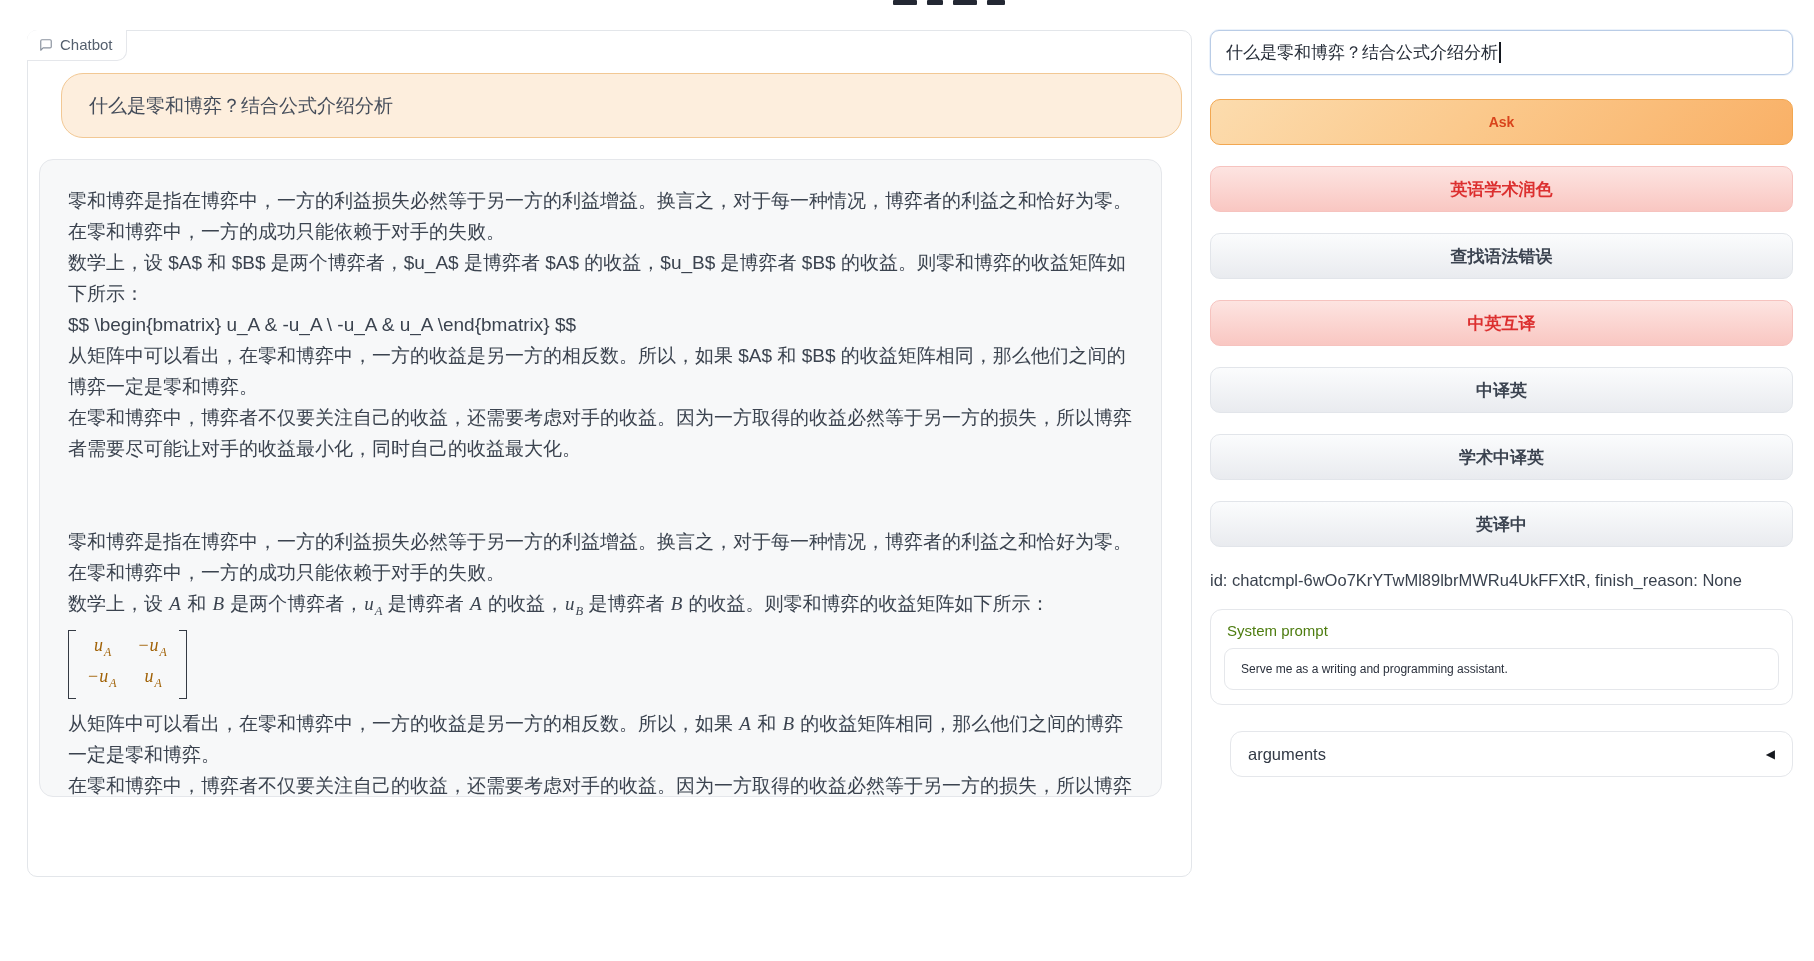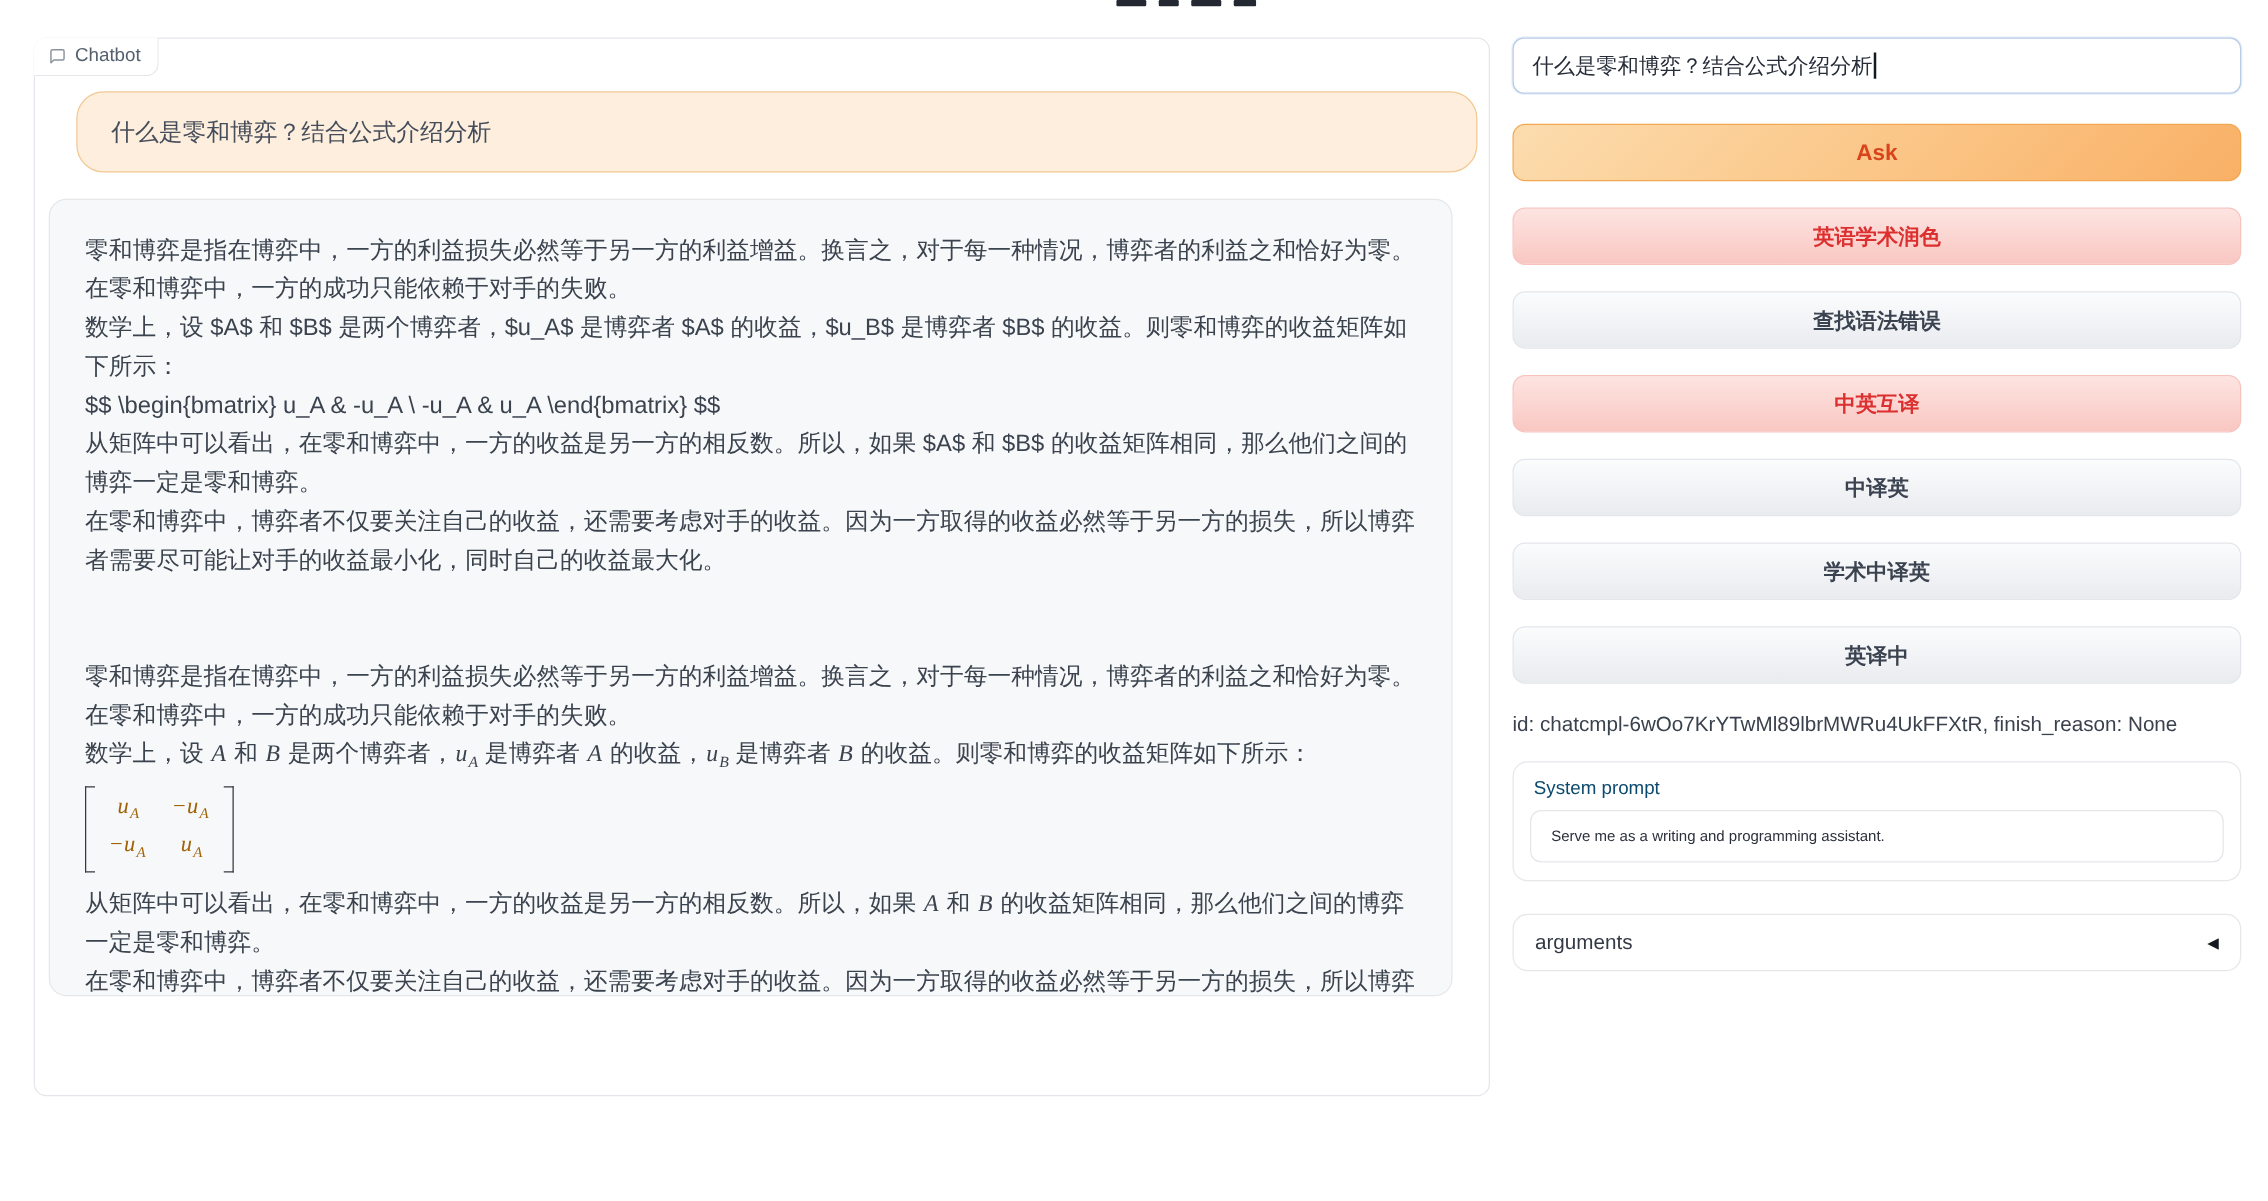--- a/index.html
+++ b/index.html
@@ -46,41 +46,41 @@
   .right-col { position:absolute; left:1210px; top:30px; width:583px; }
 
   .question-box { width:100%; height:45px; background:#fff; border:1px solid #b9cce6;
     border-radius:9px; box-shadow:0 0 0 1px rgba(176,202,238,.25);
     display:flex; align-items:center; padding:0 15px; font-size:17px; color:#262d38; }
   .caret { display:inline-block; width:1.5px; height:21px; background:#14181f; margin-left:1px; }
 
   .ask-btn { margin-top:24px; width:100%; height:46px; border:1px solid #f2a751; border-radius:10px;
     background:linear-gradient(135deg,#fcdcae 0%,#fbc98c 45%,#f9b066 100%);
     display:flex; align-items:center; justify-content:center;
-    font-size:18px; font-weight:700; color:#d9441c; cursor:pointer; }
+    font-size:14px; font-weight:700; color:#d9441c; cursor:pointer; }
 
   .quick-grid { margin-top:21px; display:grid; grid-template-columns:1fr; column-gap:20px; row-gap:21px; }
   .qbtn { height:46px; border-radius:10px; display:flex; align-items:center; justify-content:center;
     font-size:17px; font-weight:700; cursor:pointer; }
   .qbtn.gray { background:linear-gradient(180deg,#fbfcfd 0%,#e9ebef 100%);
     border:1px solid #e2e5ea; color:#3b4350; }
   .qbtn.pink { background:linear-gradient(180deg,#fde4e1 0%,#f9c7c2 100%);
     border:1px solid #f6c3bf; color:#dc2f2f; }
 
   .status-line { margin-top:24px; font-size:16.5px; color:#3a424e; }
 
   .sys-card { margin-top:19px; background:#fff; border:1px solid #e5e7eb; border-radius:12px;
     padding:12px 13px 14px 13px; }
-  .sys-label { font-size:15px; color:#0c4a6e; padding-left:3px; }
+  .sys-label { font-size:15px; color:#4d7c0f; padding-left:3px; }
   .sys-box { margin-top:9px; background:#fff; border:1px solid #e5e7eb; border-radius:9px;
     padding:13px 16px; font-size:12px; color:#2a303c; }
 
   .accordion { margin-top:26px; background:#fff; border:1px solid #e5e7eb; border-radius:12px;
     height:46px; display:flex; align-items:center; justify-content:space-between;
-    padding:0 17px; cursor:pointer; }
+    padding:0 17px; cursor:pointer;margin-left:20px; }
   .acc-label { font-size:16.5px; color:#333a46; }
   .acc-arrow { font-size:12px; color:#15181e; }
 </style>
 </head>
 <body>
 
 <div class="clipped-title">
   <i></i>
   <i></i>
   <i></i>

